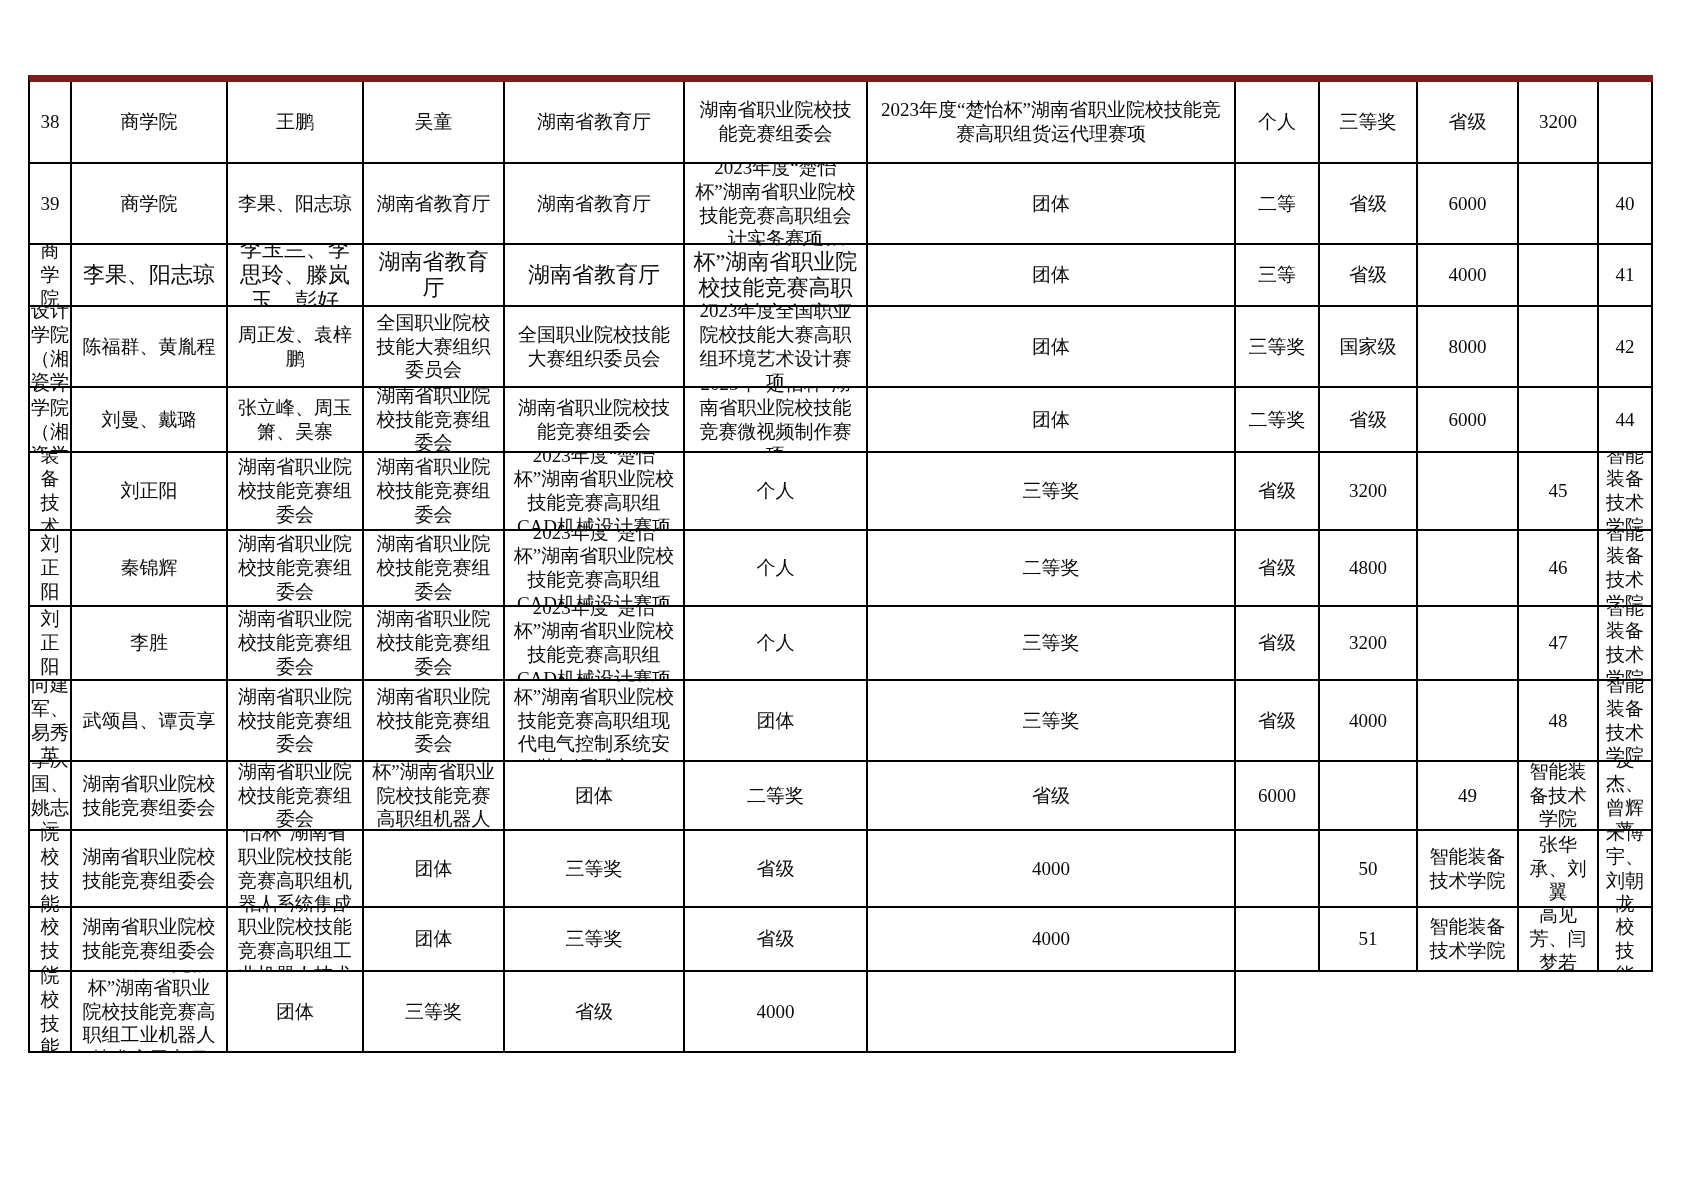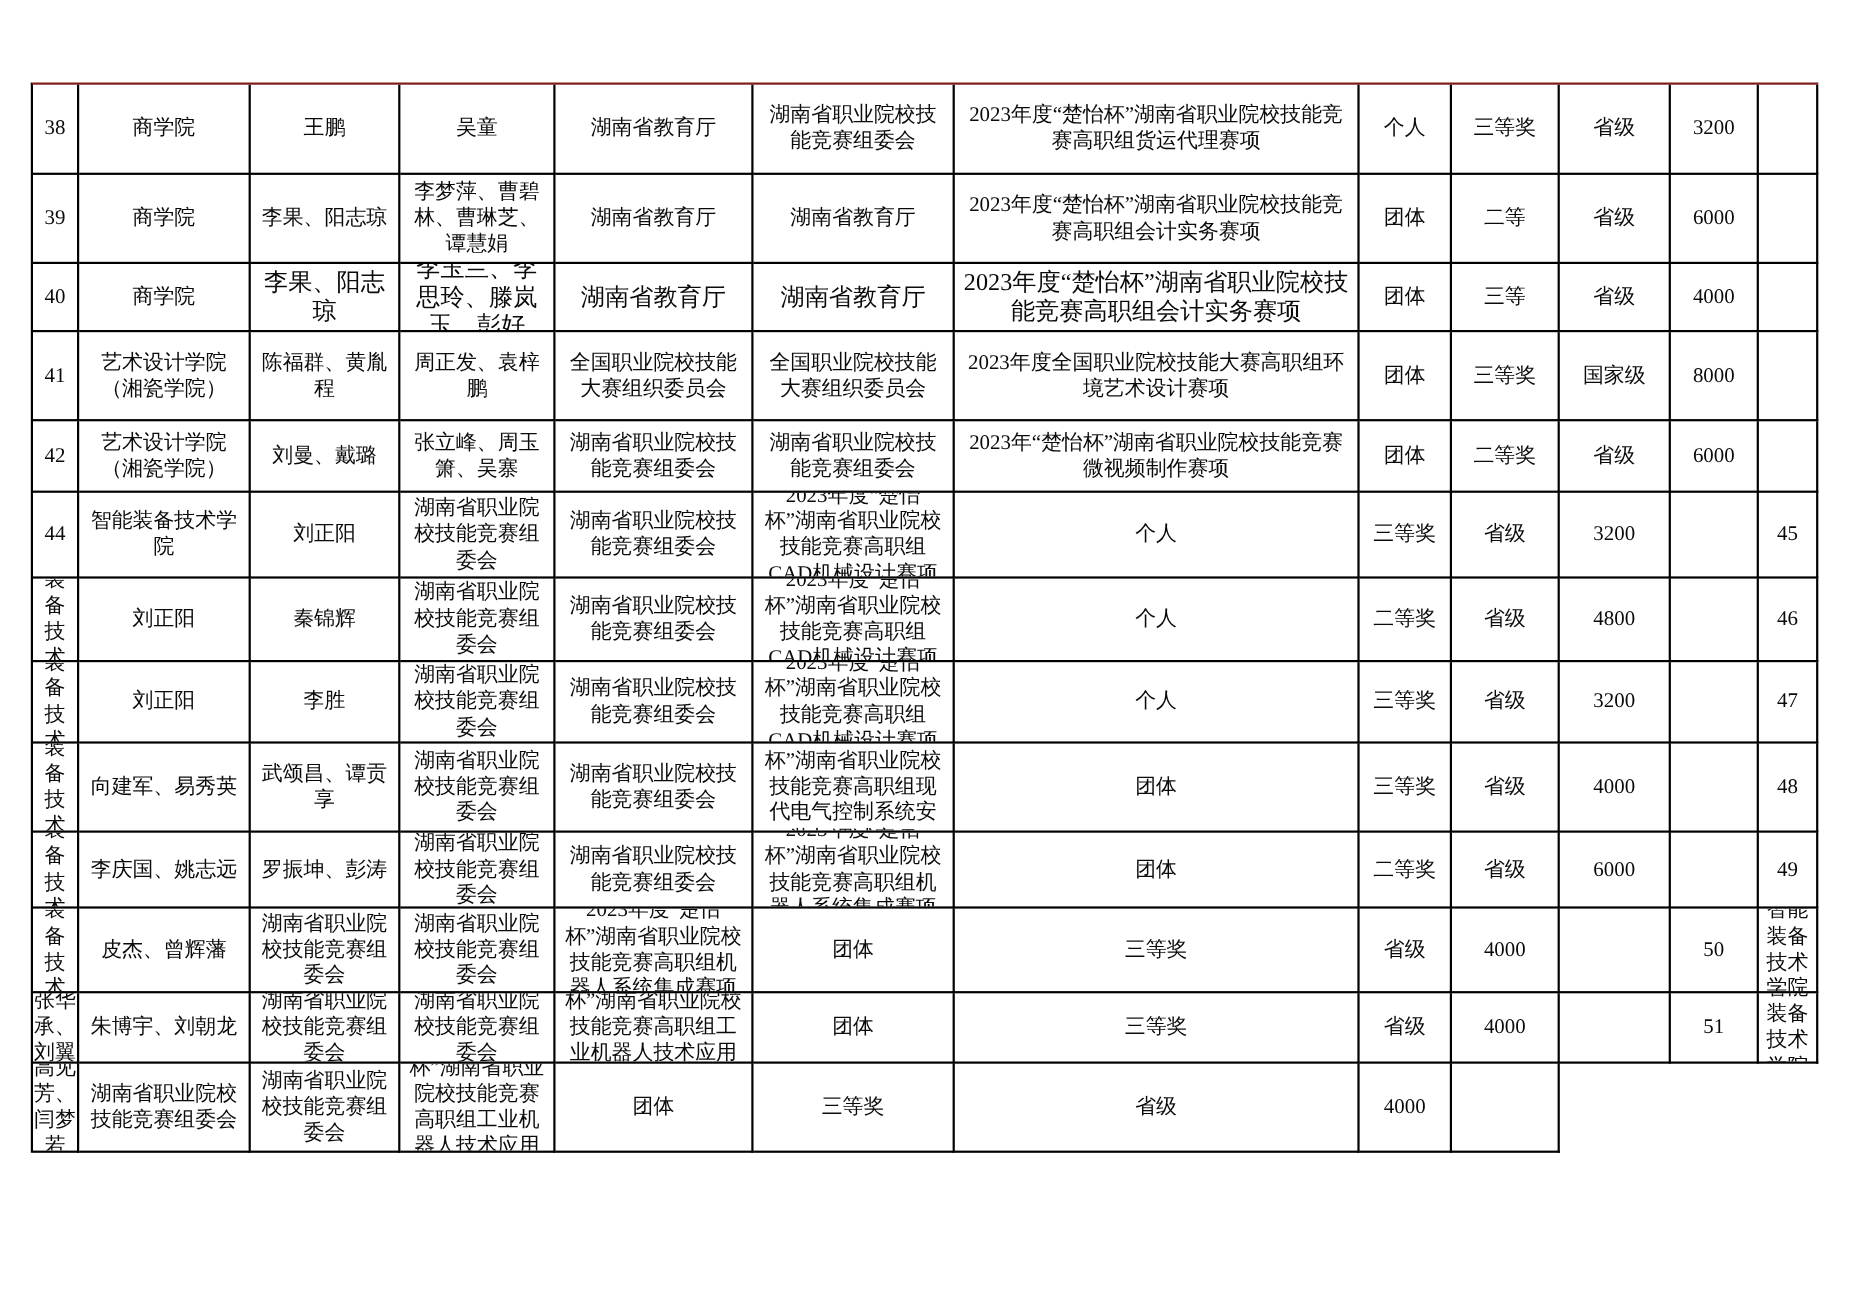--- a/index.html
+++ b/index.html
@@ -5,21 +5,21 @@
   html,body{margin:0;padding:0;}
   body{
     width:1684px;height:1191px;position:relative;background:#ffffff;
     font-family:"Liberation Serif","DejaVu Serif",serif;color:#0a0a0a;
   }
   #awards-table{
     position:absolute;left:28px;top:75px;
     display:grid;
     grid-template-columns:42px 156px 136px 141px 180px 183px 368px 84px 98px 101px 80px 54px;
     grid-template-rows:82px 81px 62px 81px 65px 78px 76px 74px 81px 69px 77px 64px 81px;
-    border-top:2px solid #7f1d1d;border-left:2px solid #000;
+    border-top:7px solid #7f1d1d;border-left:2px solid #000;
     background:#fff;
   }
   .cell{
     border-right:2px solid #000;border-bottom:2px solid #000;
     box-sizing:border-box;
     display:flex;align-items:center;justify-content:center;
     text-align:center;
     font-size:19px;line-height:1.25;
     overflow:hidden;
     padding:0 3px;
@@ -41,21 +41,20 @@
     <div class="cell r0 c5">湖南省职业院校技能竞赛组委会</div>
     <div class="cell r0 c6">2023年度“楚怡杯”湖南省职业院校技能竞赛高职组货运代理赛项</div>
     <div class="cell r0 c7">个人</div>
     <div class="cell r0 c8">三等奖</div>
     <div class="cell r0 c9">省级</div>
     <div class="cell r0 c10">3200</div>
     <div class="cell r0 c11"></div>
     <div class="cell r1 c0">39</div>
     <div class="cell r1 c1">商学院</div>
     <div class="cell r1 c2">李果、阳志琼</div>
-    <div class="cell r1 c3">李梦萍、曹碧林、曹琳芝、谭慧娟</div>
     <div class="cell r1 c4">湖南省教育厅</div>
     <div class="cell r1 c5">湖南省教育厅</div>
     <div class="cell r1 c6">2023年度“楚怡杯”湖南省职业院校技能竞赛高职组会计实务赛项</div>
     <div class="cell r1 c7">团体</div>
     <div class="cell r1 c8">二等</div>
     <div class="cell r1 c9">省级</div>
     <div class="cell r1 c10">6000</div>
     <div class="cell r1 c11"></div>
     <div class="cell r2 c0">40</div>
     <div class="cell r2 c1">商学院</div>
@@ -136,21 +135,20 @@
     <div class="cell r8 c5">湖南省职业院校技能竞赛组委会</div>
     <div class="cell r8 c6">2023年度“楚怡杯”湖南省职业院校技能竞赛高职组现代电气控制系统安装与调试赛项</div>
     <div class="cell r8 c7">团体</div>
     <div class="cell r8 c8">三等奖</div>
     <div class="cell r8 c9">省级</div>
     <div class="cell r8 c10">4000</div>
     <div class="cell r8 c11"></div>
     <div class="cell r9 c0">48</div>
     <div class="cell r9 c1">智能装备技术学院</div>
     <div class="cell r9 c2">李庆国、姚志远</div>
-    <div class="cell r9 c3">罗振坤、彭涛</div>
     <div class="cell r9 c4">湖南省职业院校技能竞赛组委会</div>
     <div class="cell r9 c5">湖南省职业院校技能竞赛组委会</div>
     <div class="cell r9 c6">2023年度“楚怡杯”湖南省职业院校技能竞赛高职组机器人系统集成赛项</div>
     <div class="cell r9 c7">团体</div>
     <div class="cell r9 c8">二等奖</div>
     <div class="cell r9 c9">省级</div>
     <div class="cell r9 c10">6000</div>
     <div class="cell r9 c11"></div>
     <div class="cell r10 c0">49</div>
     <div class="cell r10 c1">智能装备技术学院</div>

